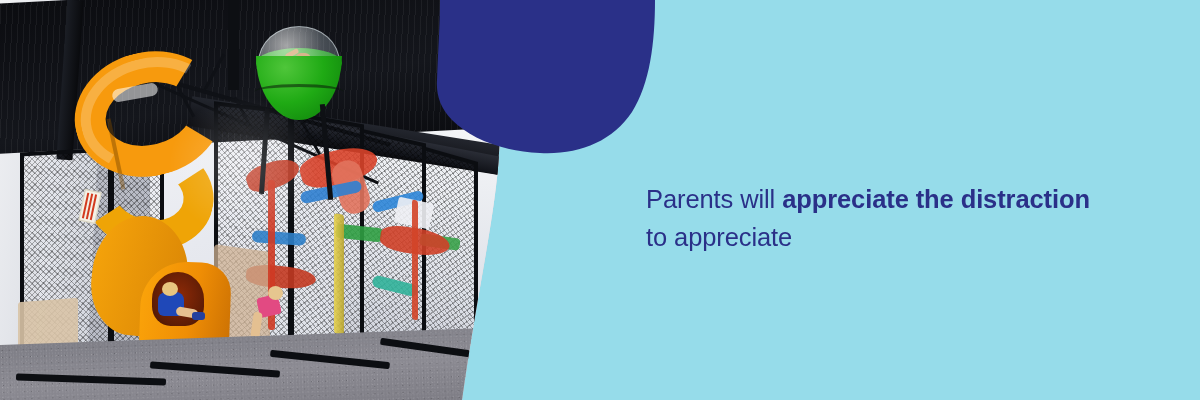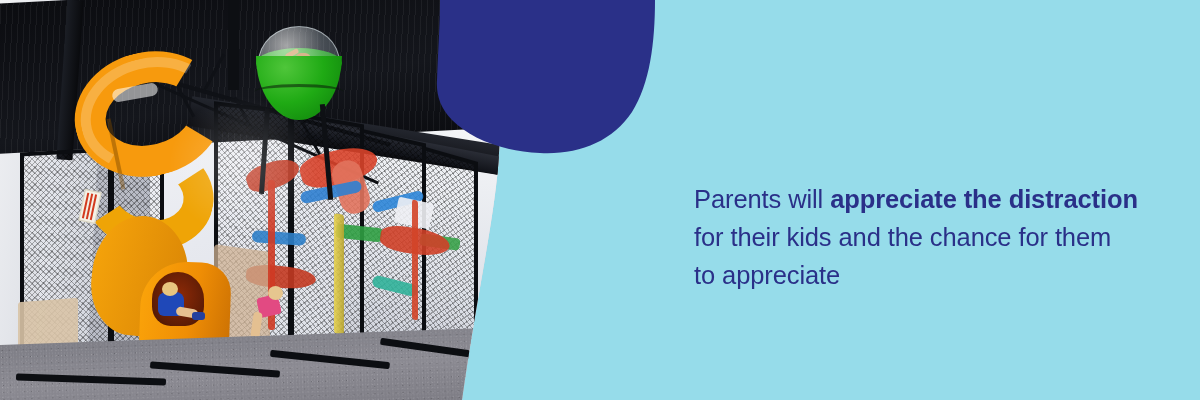--- a/index.html
+++ b/index.html
@@ -429,21 +429,20 @@
     left: 646px;
     top: 180px;
     width: 480px;
   }
   .copy-line {
     font-size: 25.5px;
     line-height: 38px;
     color: #2A3088;
     letter-spacing: -0.1px;
     white-space: nowrap;
-    margin-left: 48px;
   }
   .copy-line b {
     font-weight: 700;
   }
 </style>
 </head>
 <body>
 
 <div id="banner">
 
@@ -541,17 +540,16 @@
     </div>
   </div>
 
   <svg class="navy-blob" viewBox="0 0 700 200" preserveAspectRatio="none">
     <path d="M 440 0 L 655 0 C 655 42 650 84 632 112 C 612 142 578 155 540 153
              C 500 151 470 138 452 120 C 440 108 436 94 437 80 C 438 52 440 24 440 0 Z" fill="#2A3088"></path>
   </svg>
 
   <div class="copy">
     <div class="copy-line"><span>Parents will </span><b>appreciate the distraction</b></div>
-    <div class="copy-line"><span>for their kids and the chance for them</span></div>
     <div class="copy-line"><span>to appreciate</span></div>
   </div>
 
 </div>
 
 </body></html>

